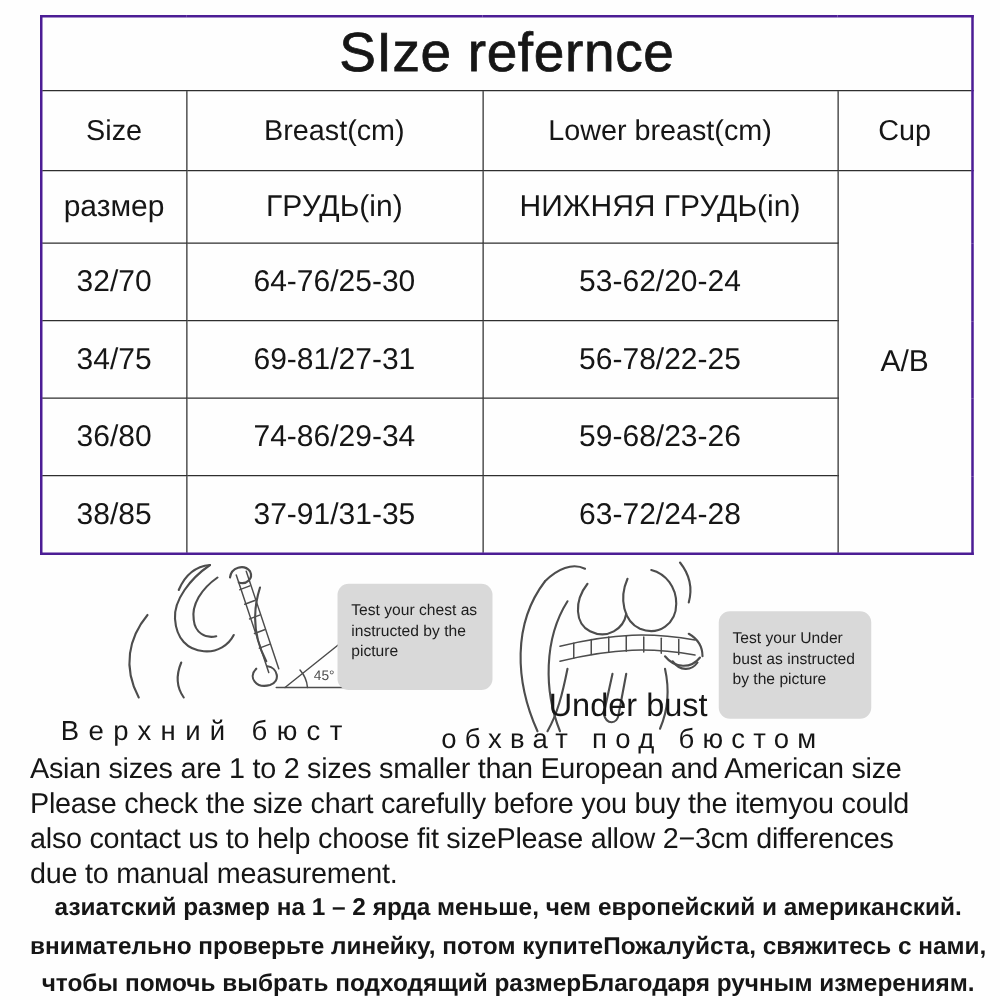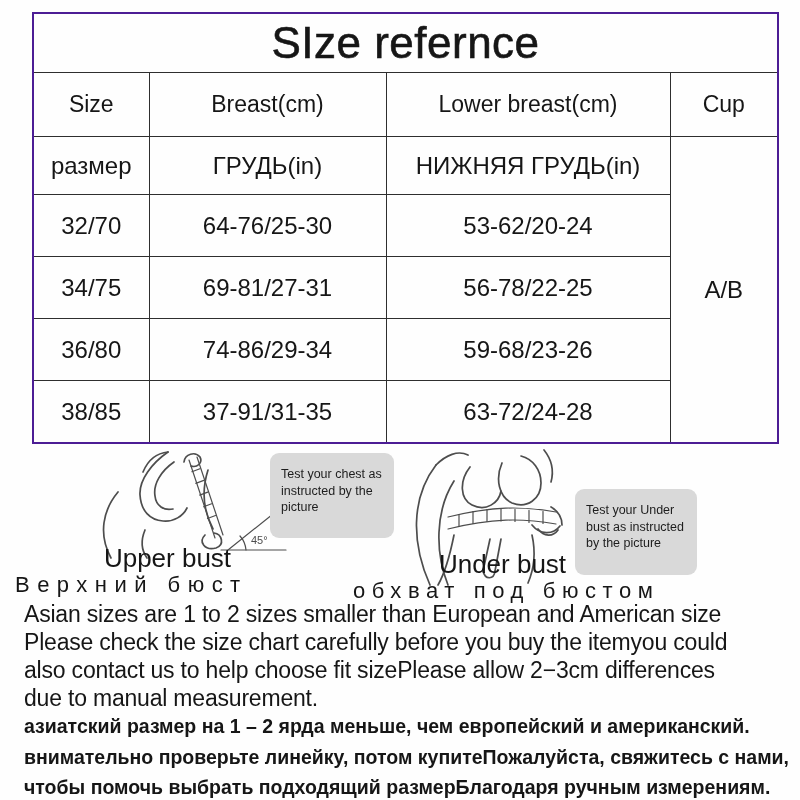--- a/index.html
+++ b/index.html
@@ -35,27 +35,27 @@
   .fig path, .fig line, .fig circle{fill:none;stroke:#4d4d4d;stroke-width:1.7;stroke-linecap:round;stroke-linejoin:round;}
   .fig .thin{stroke-width:1.2;}
   .fig text{fill:#4d4d4d;stroke:none;font-family:"Liberation Sans",sans-serif;}
 
   .note-box{
     position:absolute;background:#d9d9d9;border-radius:9px;
     font-size:12.5px;line-height:1.32;color:#1d1d1d;
     padding:13px 9px 0 11px;box-sizing:border-box;
   }
   .caption-en{position:absolute;font-size:26px;text-align:center;white-space:nowrap;}
-  .caption-ru{position:absolute;font-size:22px;text-align:left;white-space:nowrap;}
+  .caption-ru{position:absolute;font-size:22px;text-align:center;white-space:nowrap;}
 
   
   .notes-en{position:absolute;left:24px;top:600px;font-size:23px;line-height:28px;letter-spacing:-0.2px;}
   .notes-en div{white-space:nowrap;}
   .notes-ru{position:absolute;left:24px;top:711px;font-size:19.5px;line-height:30.5px;font-weight:bold;}
-  .notes-ru div{white-space:nowrap;}
+  .notes-ru div{white-space:nowrap;text-align:center;}
 </style>
 </head>
 <body>
 
 <div class="canvas">
 
   <table class="size-table">
     <colgroup>
       <col style="width:116px">
         <col style="width:237px">
@@ -125,21 +125,21 @@
     <path d="M96,12 C97,4 107,1 112,7 C115,13 109,18 103,16"></path>
 
     <path d="M117,85 C110,92 117,101 128,98 C137,95 134,84 126,83"></path>
 
     <path class="thin" d="M133,100 L198,100"></path>
     <path class="thin" d="M140,100 L190,60"></path>
     <path class="thin" d="M158,100 A24,24 0 0 0 152,86"></path>
     <text x="163" y="94" font-size="11">45°</text>
   </svg>
 
-  <div class="note-box" style="left:270px;top:453px;width:124px;height:85px;">Test your chest as instructed by the picture</div>
+  <div class="note-box" style="left:270px;top:467px;width:124px;height:85px;">Test your chest as instructed by the picture</div>
 
   <svg class="fig" style="left:402px;top:447px;" width="182" height="140" viewBox="0 0 182 140">
 
     <path d="M28,138 C10,98 8,52 34,18"></path>
 
     <path d="M46,138 C33,106 33,64 52,34"></path>
 
     <path d="M34,18 C44,8 56,3 66,8"></path>
 
     <path d="M68,20 C57,34 58,52 70,58 C84,65 97,56 99,44"></path>
@@ -165,21 +165,20 @@
     <path d="M52,88 C48,108 44,124 36,138"></path>
     <path d="M130,88 C134,106 132,122 126,136"></path>
 
     <path d="M88,92 L81,124"></path>
     <path d="M99,92 L93,124"></path>
     <path d="M81,124 C83,133 92,133 93,124"></path>
   </svg>
 
   <div class="note-box" style="left:575px;top:452px;width:122px;height:86px;margin-top:37px;">Test your Under bust as instructed by the picture</div>
 
-  <div class="caption-en" style="left:75px;top:543px;width:185px;">Upper bust</div>
   <div class="caption-ru" style="left:15px;top:572px;width:300px;letter-spacing:0.34em;">Верхний бюст</div>
   <div class="caption-en" style="left:410px;top:549px;width:185px;">Under bust</div>
   <div class="caption-ru" style="left:353px;top:578px;width:300px;letter-spacing:0.3em;">обхват под бюстом</div>
 
   <div class="notes-en">
     <div>Asian sizes are 1 to 2 sizes smaller than European and American size</div>
     <div>Please check the size chart carefully before you buy the itemyou could</div>
     <div>also contact us to help choose fit sizePlease allow 2−3cm differences</div>
     <div>due to manual measurement.</div>
   </div>

